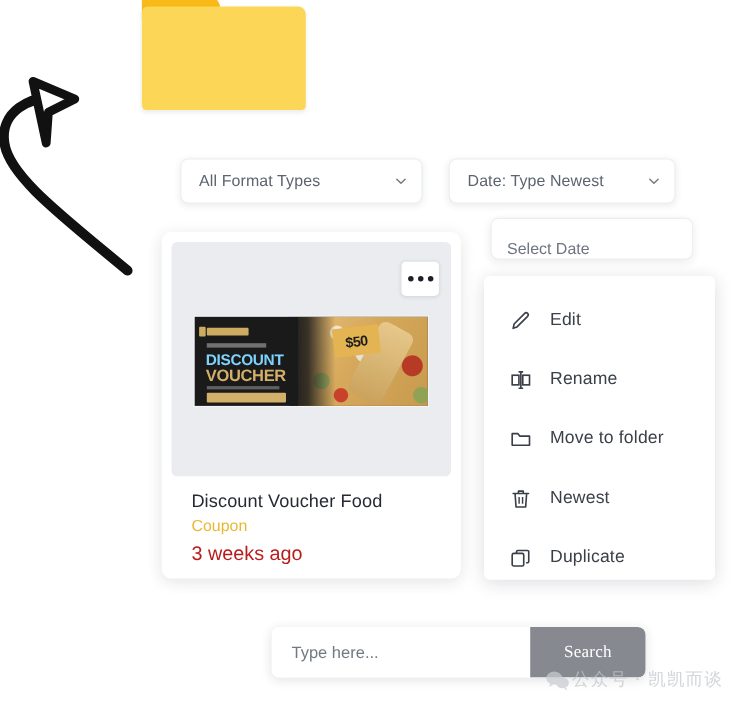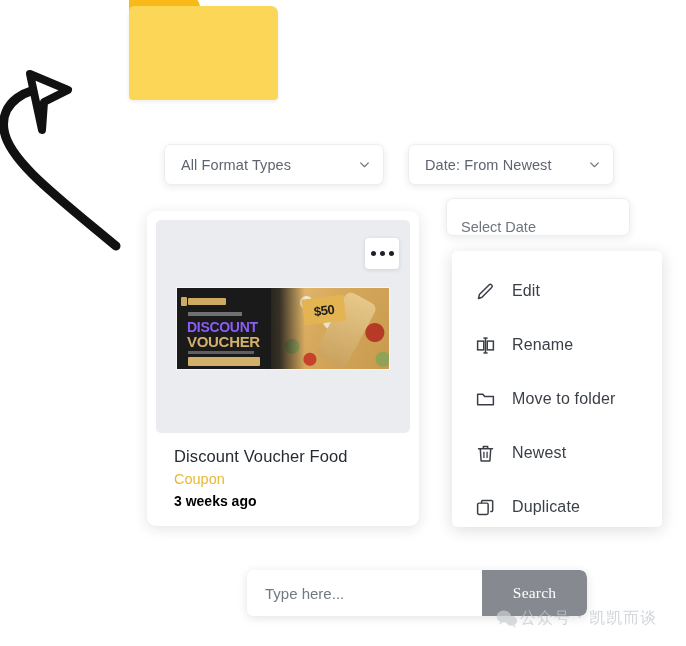--- a/index.html
+++ b/index.html
@@ -238,21 +238,21 @@
     left: 11px; top: 24px;
     width: 54px; height: 4px;
     background: #8d8d8d;
     opacity: 0.75;
   }
   .thumb-h1 {
     position: absolute;
     left: 10px; top: 31px;
     font-size: 14px;
     font-weight: bold;
-    color: #8b5cf6;
+    color: #7dd3fc;
     letter-spacing: -0.3px;
     font-family: "Liberation Sans", sans-serif;
   }
   .thumb-h2 {
     position: absolute;
     left: 10px; top: 45px;
     font-size: 15px;
     font-weight: bold;
     color: #d3b069;
     letter-spacing: -0.3px;
@@ -280,37 +280,35 @@
     color: #262b33;
     letter-spacing: 0.1px;
     margin-bottom: 5px;
   }
   .card-tag {
     font-size: 14.5px;
     color: #e8b833;
     margin-bottom: 6px;
   }
   .card-time {
-    font-size: 14px;
-    color: #000000;
-    font-weight: bold;
+    font-size: 18px;
+    color: #b91c1c;
   }
 
   
   .menu {
     position: absolute;
     left: 440px;
     top: 251px;
     width: 210px;
     height: 276px;
     background: #ffffff;
     border-radius: 5px;
     box-shadow: 0 3px 16px rgba(22,30,48,0.15);
     padding: 13px 0 0 0;
-    margin-left: 12px;
   }
   .menu-item {
     display: flex;
     align-items: center;
     height: 54px;
     padding-left: 23px;
     gap: 16px;
     cursor: pointer;
   }
   .menu-icon {
@@ -396,21 +394,21 @@
   </svg>
 
   <div class="filters">
     <div class="select-box fmt">
       <span class="select-label">All Format Types</span>
       <svg class="chev" viewBox="0 0 24 24">
         <path d="M5 9l7 7 7-7" fill="none" stroke="currentColor" stroke-width="2.4" stroke-linecap="round" stroke-linejoin="round"></path>
       </svg>
     </div>
     <div class="select-box date">
-      <span class="select-label">Date: From Newest</span>
+      <span class="select-label">Date: Type Newest</span>
       <svg class="chev" viewBox="0 0 24 24">
         <path d="M5 9l7 7 7-7" fill="none" stroke="currentColor" stroke-width="2.4" stroke-linecap="round" stroke-linejoin="round"></path>
       </svg>
     </div>
   </div>
 
   <div class="date-input">
     <input type="text" placeholder="Select Date" style="">
   </div>
 

